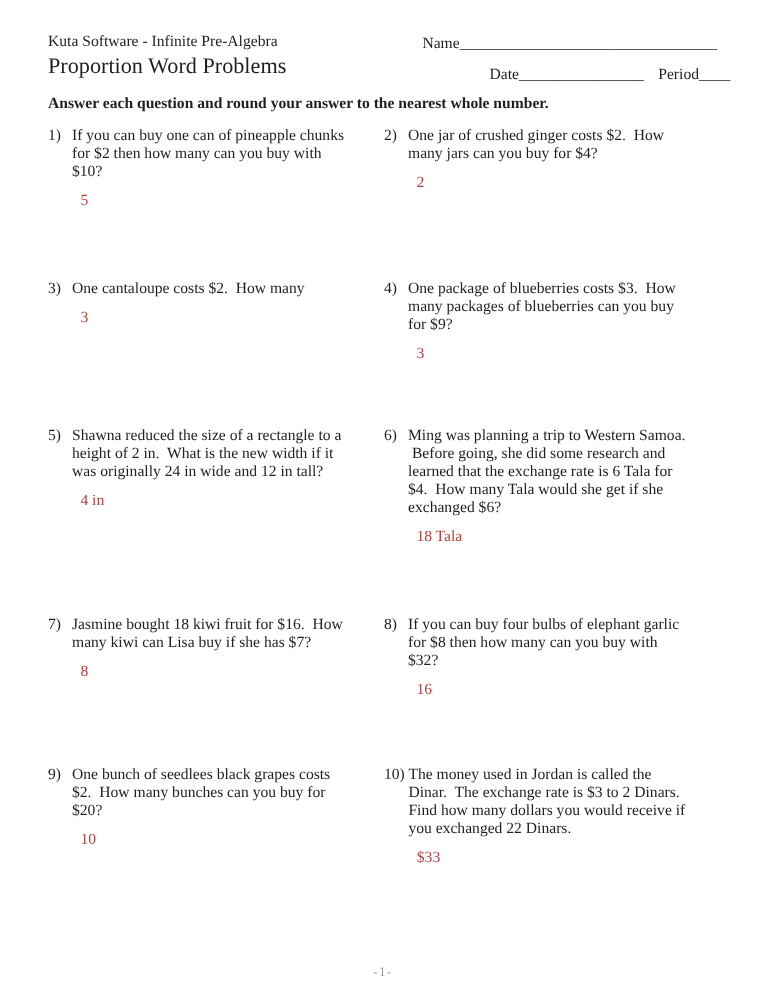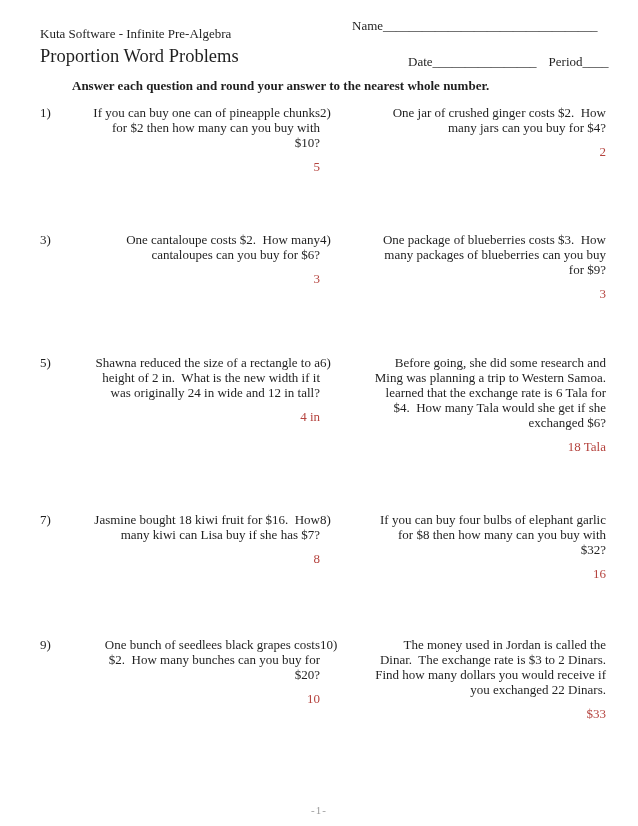--- a/index.html
+++ b/index.html
@@ -26,42 +26,41 @@
   .title {
     position: absolute;
     left: 40px;
     top: 46px;
     font-size: 18.5px;
     white-space: nowrap;
   }
   .name-row {
     position: absolute;
     left: 352px;
-    top: 18px;
+    top: 28px;
     font-size: 13px;
     white-space: nowrap;
   }
   .date-row {
     position: absolute;
     left: 408px;
     top: 54px;
     font-size: 13px;
     white-space: nowrap;
   }
   .period-group {
     margin-left: 12px;
   }
   .instructions {
     position: absolute;
     left: 40px;
     top: 78px;
     font-size: 13px;
     font-weight: bold;
     white-space: nowrap;
-    margin-left: 32px;
   }
   .problems {
     position: absolute;
     left: 40px;
     top: 105px;
     width: 566px;
     display: grid;
     grid-template-columns: 280px 286px;
   }
   .problem {
@@ -76,21 +75,20 @@
   .problem:nth-child(n+7):nth-child(-n+8){ height: 125px; }
   .p-num {
     flex: none;
     min-width: 17px;
     padding-right: 3px;
     white-space: nowrap;
   }
   .p-body {
     flex: 1;
     min-width: 0;
-    text-align: right;
   }
   .p-line {
     white-space: pre-wrap;
   }
   .p-answer {
     margin: 9px 0 0 7px;
     color: var(--answer-color, #b5433e);
     white-space: pre-wrap;
   }
   .footer {
@@ -143,21 +141,20 @@
             <div class="p-line">many jars can you buy for $4?</div>
           </div>
       <div class="p-answer">2</div>
     </div>
   </div>
       <div class="problem">
     <span class="p-num">3)</span>
     <div class="p-body">
       <div class="p-lines">
             <div class="p-line">One cantaloupe costs $2.  How many</div>
-            <div class="p-line">cantaloupes can you buy for $6?</div>
           </div>
       <div class="p-answer">3</div>
     </div>
   </div>
       <div class="problem">
     <span class="p-num">4)</span>
     <div class="p-body">
       <div class="p-lines">
             <div class="p-line">One package of blueberries costs $3.  How</div>
             <div class="p-line">many packages of blueberries can you buy</div>
@@ -174,22 +171,22 @@
             <div class="p-line">height of 2 in.  What is the new width if it</div>
             <div class="p-line">was originally 24 in wide and 12 in tall?</div>
           </div>
       <div class="p-answer">4 in</div>
     </div>
   </div>
       <div class="problem">
     <span class="p-num">6)</span>
     <div class="p-body">
       <div class="p-lines">
+            <div class="p-line">Ming was planning a trip to Western Samoa.</div>
             <div class="p-line"> Before going, she did some research and</div>
-            <div class="p-line">Ming was planning a trip to Western Samoa.</div>
             <div class="p-line">learned that the exchange rate is 6 Tala for</div>
             <div class="p-line">$4.  How many Tala would she get if she</div>
             <div class="p-line">exchanged $6?</div>
           </div>
       <div class="p-answer">18 Tala</div>
     </div>
   </div>
       <div class="problem">
     <span class="p-num">7)</span>
     <div class="p-body">

